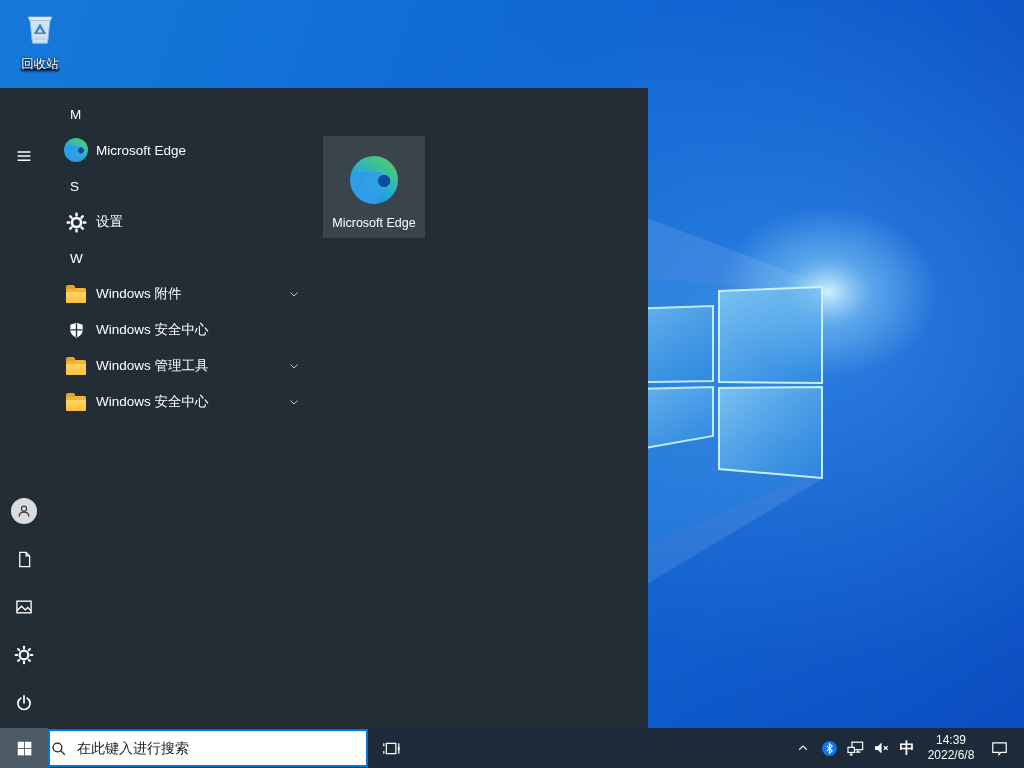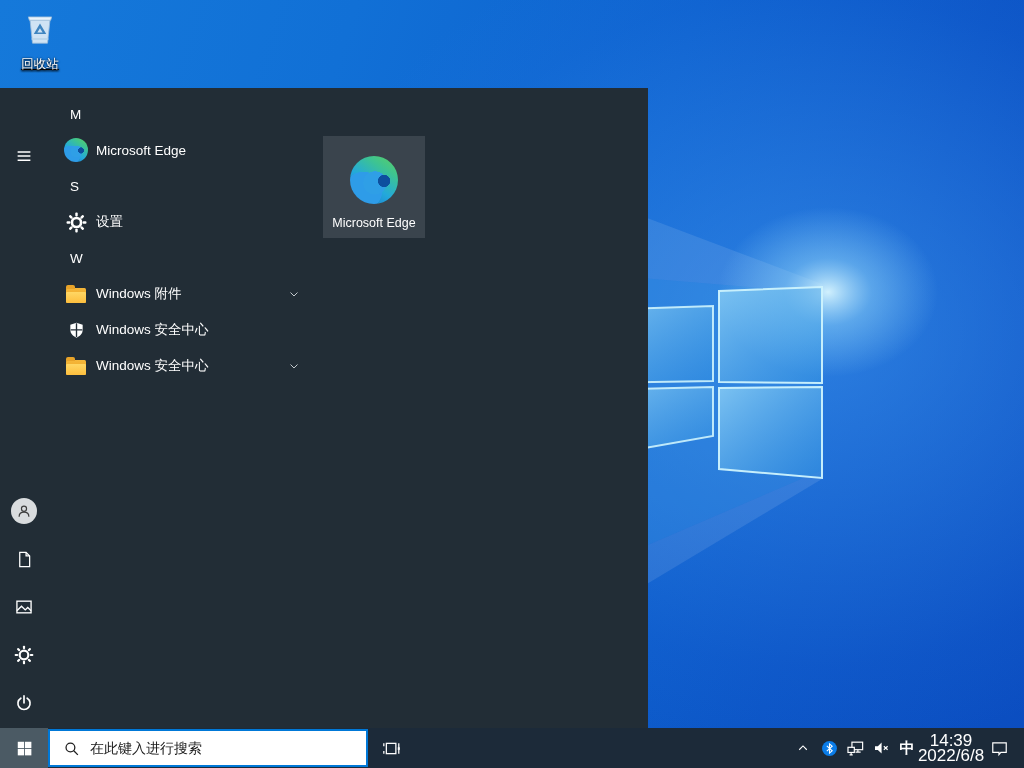--- a/index.html
+++ b/index.html
@@ -58,31 +58,31 @@
   #tile-area .tile { left:-7px; } 
   .tile .edge-lg { margin-top:20px; }
   .tile-label { position:absolute; bottom:8px; width:100%; text-align:center; font-size:12.5px; color:#fff; }
 
   
   #taskbar { position:absolute; left:0; top:728px; width:1024px; height:40px; background:#1c2a39;
     display:flex; align-items:stretch; z-index:10; color:#fff; }
   #start-button { width:48px; display:flex; align-items:center; justify-content:center;
     background:#4b5a64; cursor:pointer; flex:0 0 48px; }
   #search-box { width:320px; flex:0 0 320px; margin:1px 0; background:#fff; border:2px solid #0078d7;
-    display:flex; align-items:center; padding-left:13px; }
+    display:flex; align-items:center; }
   #search-box input { border:none; outline:none; background:transparent; margin-left:10px;
     font-size:14px; color:#111; width:250px; font-family:"Liberation Sans", sans-serif; }
   #search-box input::placeholder { color:#1a1a1a; opacity:1; }
   #task-view-button { width:46px; flex:0 0 46px; display:flex; align-items:center; justify-content:center; cursor:pointer; }
   #taskbar-spacer { flex:1 1 auto; }
   #tray { display:flex; align-items:center; }
   .tray-btn { width:26px; height:40px; display:flex; align-items:center; justify-content:center; cursor:pointer; }
   .ime-badge { font-size:15px; font-weight:bold; color:#fff; }
   #clock { width:62px; display:flex; flex-direction:column; align-items:center; justify-content:center;
-    font-size:17px; line-height:15px; cursor:pointer; padding:0 3px; }
+    font-size:12px; line-height:15px; cursor:pointer; padding:0 3px; }
   #notification-button { width:34px; }
   #show-desktop { width:8px; border-left:1px solid rgba(255,255,255,.35); cursor:pointer; }
 </style>
 </head>
 <body>
 
 <div id="screen">
 
   <div id="wallpaper">
     <svg width="1024" height="768" viewBox="0 0 1024 768">
@@ -224,20 +224,31 @@
       <div class="app-item">
         <span class="app-icon">
           <svg width="19" height="19" viewBox="0 0 24 24">
             <path fill="#fff" d="M12 2.2 L19.8 4.8 v6.4 c0 4.8-3.2 8.1-7.8 9.8 C7.4 19.3 4.2 16 4.2 11.2 V4.8 Z"></path>
             <path d="M12 2.8 v17.4 M4.6 11.3 h14.8" stroke="#222d36" stroke-width="1.7" fill="none"></path>
           </svg>
         </span>
         <span class="app-label">Windows 安全中心</span>
       </div>
 
+      <div class="app-item">
+        <span class="app-icon">
+            <span class="folder"></span>
+          </span>
+        <span class="app-label">Windows 管理工具</span>
+        <span class="chevron">
+          <svg width="12" height="12" viewBox="0 0 24 24">
+              <path d="M5 9 l7 7 7-7" fill="none" stroke="currentColor" stroke-width="2"></path>
+            </svg>
+        </span>
+      </div>
 
       <div class="app-item">
         <span class="app-icon">
             <span class="folder"></span>
           </span>
         <span class="app-label">Windows 安全中心</span>
         <span class="chevron">
           <svg width="12" height="12" viewBox="0 0 24 24">
               <path d="M5 9 l7 7 7-7" fill="none" stroke="currentColor" stroke-width="2"></path>
             </svg>

